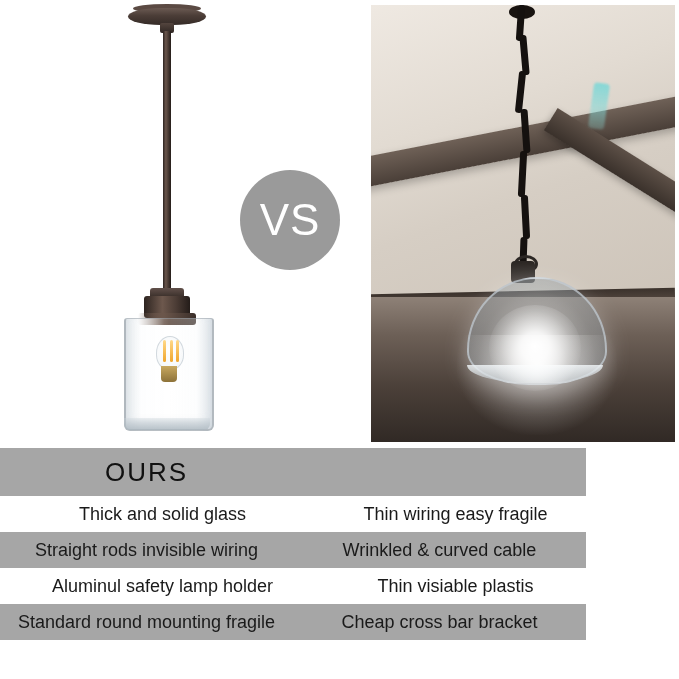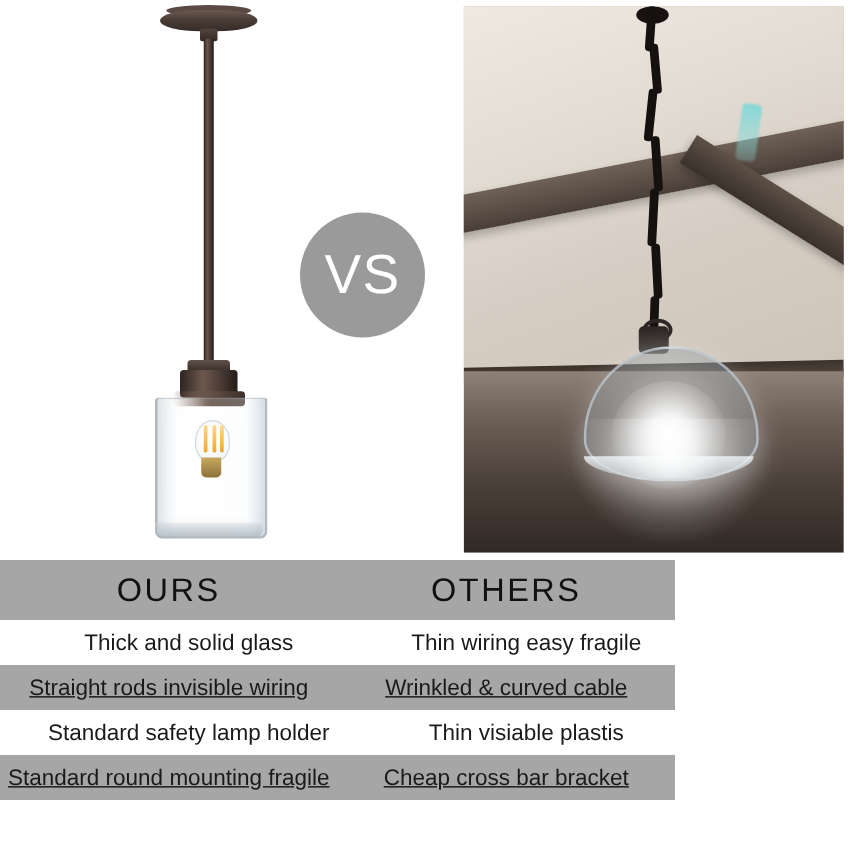--- a/index.html
+++ b/index.html
@@ -263,29 +263,29 @@
 
   
   .table {
     position: absolute;
     left: 0; top: 448px;
     width: 679px;
     height: 231px;
   }
   .row {
     display: flex;
-    width: 540px;
+    width: 586px;
     height: 36px;
     align-items: center;
   }
   .row.header {
     height: 48px;
     background: #a6a6a6;
   }
-  .row.shade { background: #a6a6a6; text-decoration: underline; }
+  .row.shade { background: #a6a6a6; }
   .row.plain { background: #ffffff; padding-left: 16px; }
 
   .cell {
     flex: 0 0 50%;
     text-align: center;
     color: #1a1a1a;
     font-size: 18px;
     font-family: "Liberation Sans", sans-serif;
     white-space: nowrap;
     overflow: hidden;
@@ -345,35 +345,34 @@
 
     <div class="vs-badge">
       <span>VS</span>
     </div>
   </div>
 
   <div class="table">
 
     <div class="row header">
       <div class="cell">OURS</div>
-      <div class="cell">OTHERS</div>
     </div>
 
     <div class="row plain">
       <div class="cell">Thick and solid glass</div>
       <div class="cell">Thin wiring easy fragile</div>
     </div>
 
     <div class="row shade">
       <div class="cell">Straight rods invisible wiring</div>
       <div class="cell">Wrinkled &amp; curved cable</div>
     </div>
 
     <div class="row plain">
-      <div class="cell">Standard safety lamp holder</div>
+      <div class="cell">Aluminul safety lamp holder</div>
       <div class="cell">Thin visiable plastis</div>
     </div>
 
     <div class="row shade">
       <div class="cell">Standard round mounting fragile</div>
       <div class="cell">Cheap cross bar bracket</div>
     </div>
 
   </div>
 </div>

